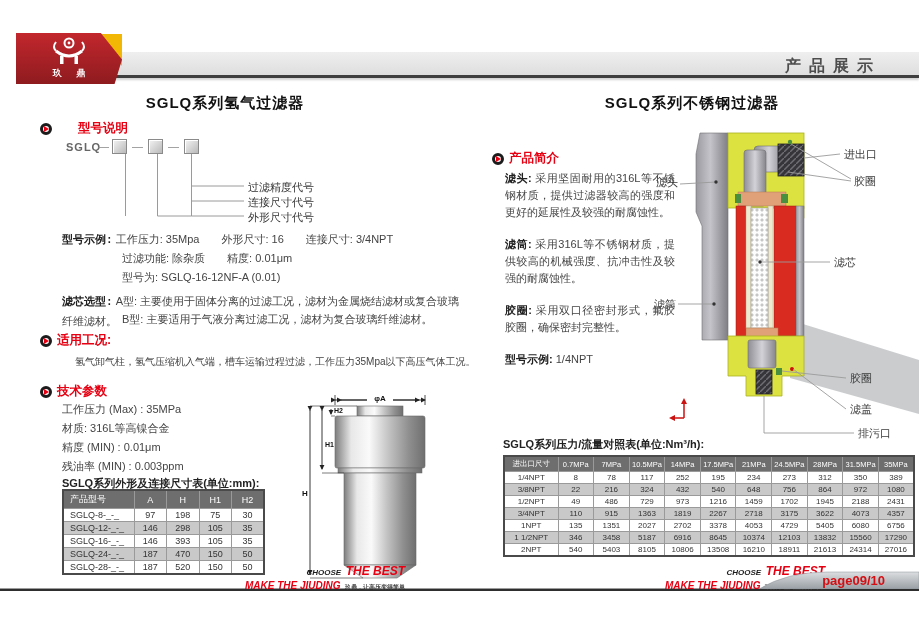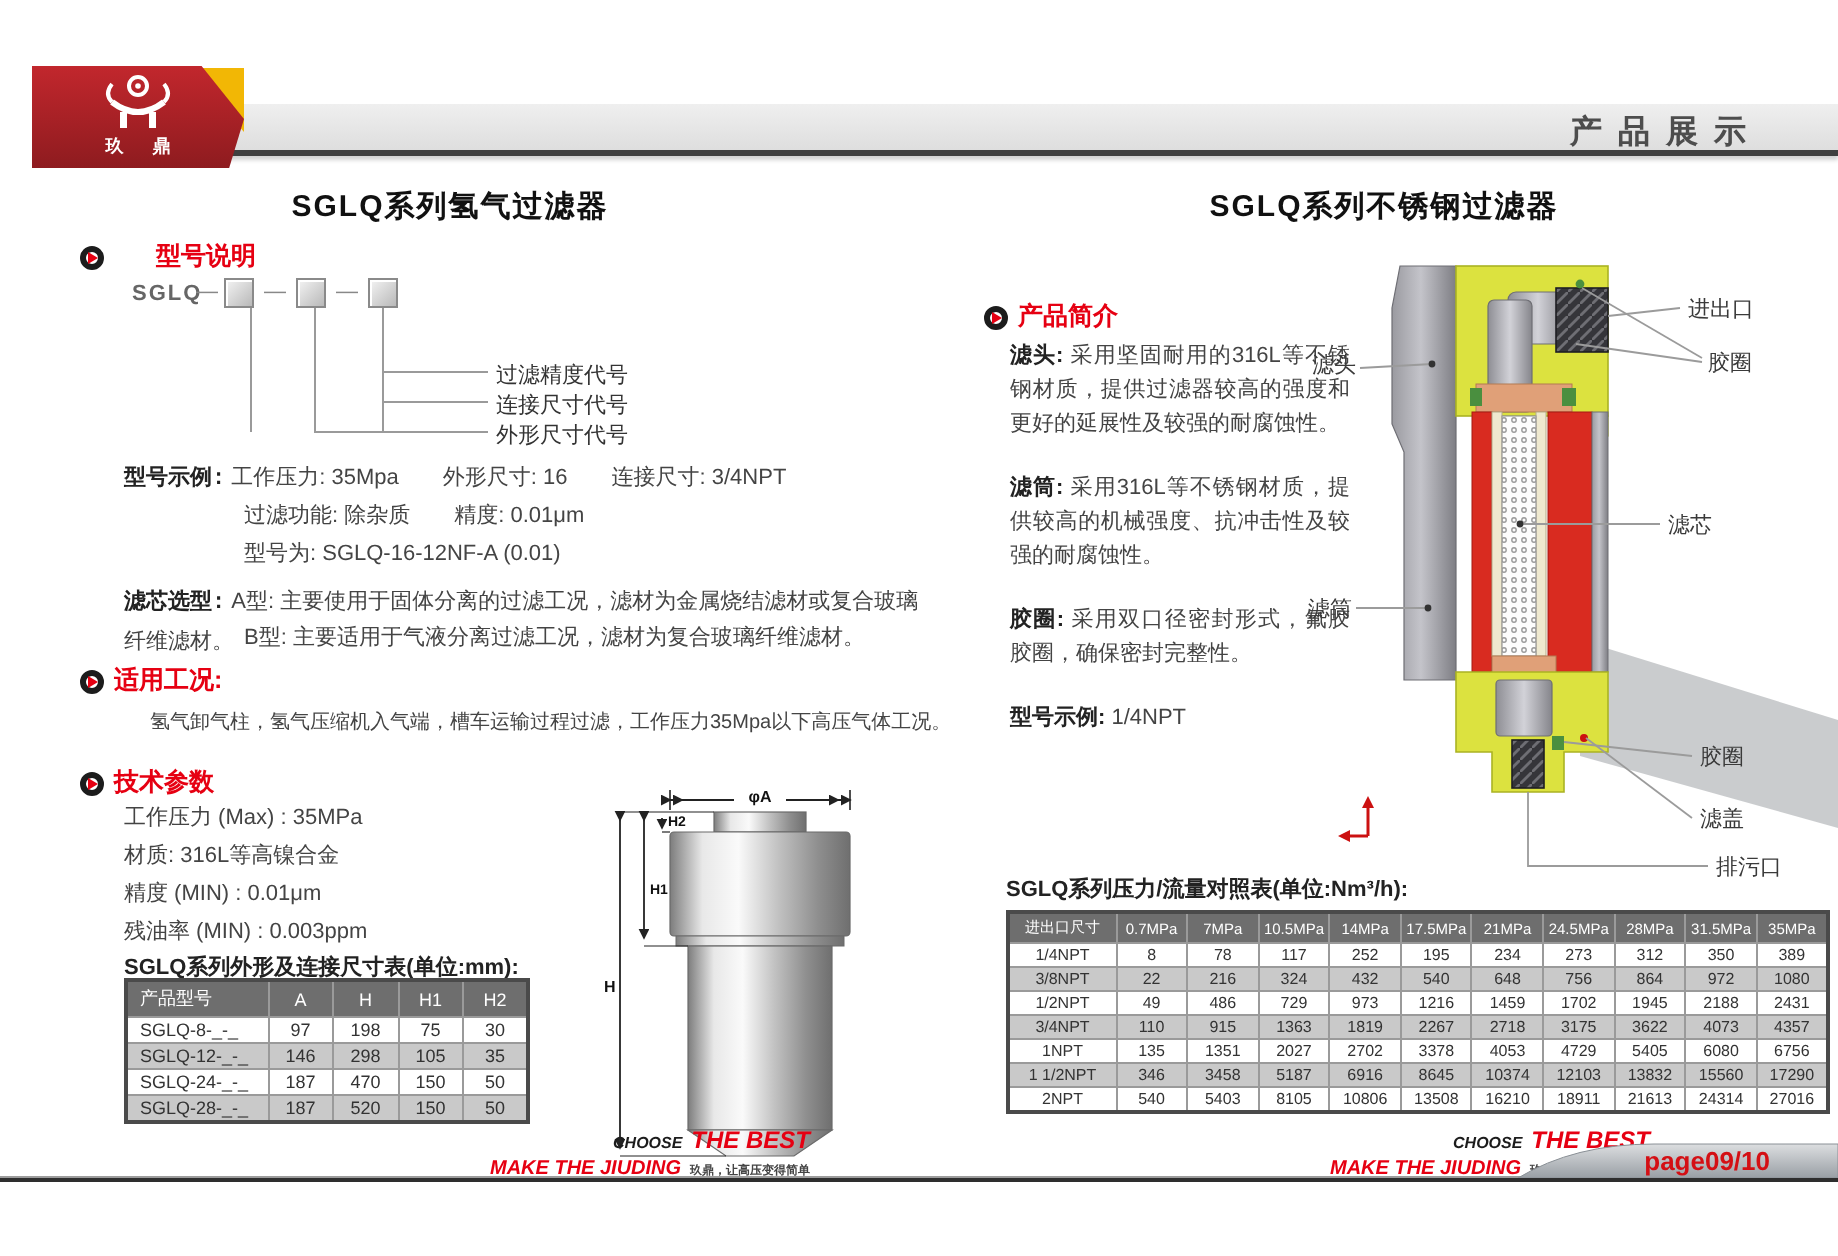--- a/index.html
+++ b/index.html
@@ -181,20 +181,27 @@
           <td>SGLQ-8-_-_</td>
           <td>97</td>
           <td>198</td>
           <td>75</td>
           <td>30</td>
         </tr>
         <tr>
           <td>SGLQ-12-_-_</td>
           <td>146</td>
           <td>298</td>
+          <td>105</td>
+          <td>35</td>
+        </tr>
+        <tr>
+          <td>SGLQ-16-_-_</td>
+          <td>146</td>
+          <td>393</td>
           <td>105</td>
           <td>35</td>
         </tr>
         <tr>
           <td>SGLQ-24-_-_</td>
           <td>187</td>
           <td>470</td>
           <td>150</td>
           <td>50</td>
         </tr>

